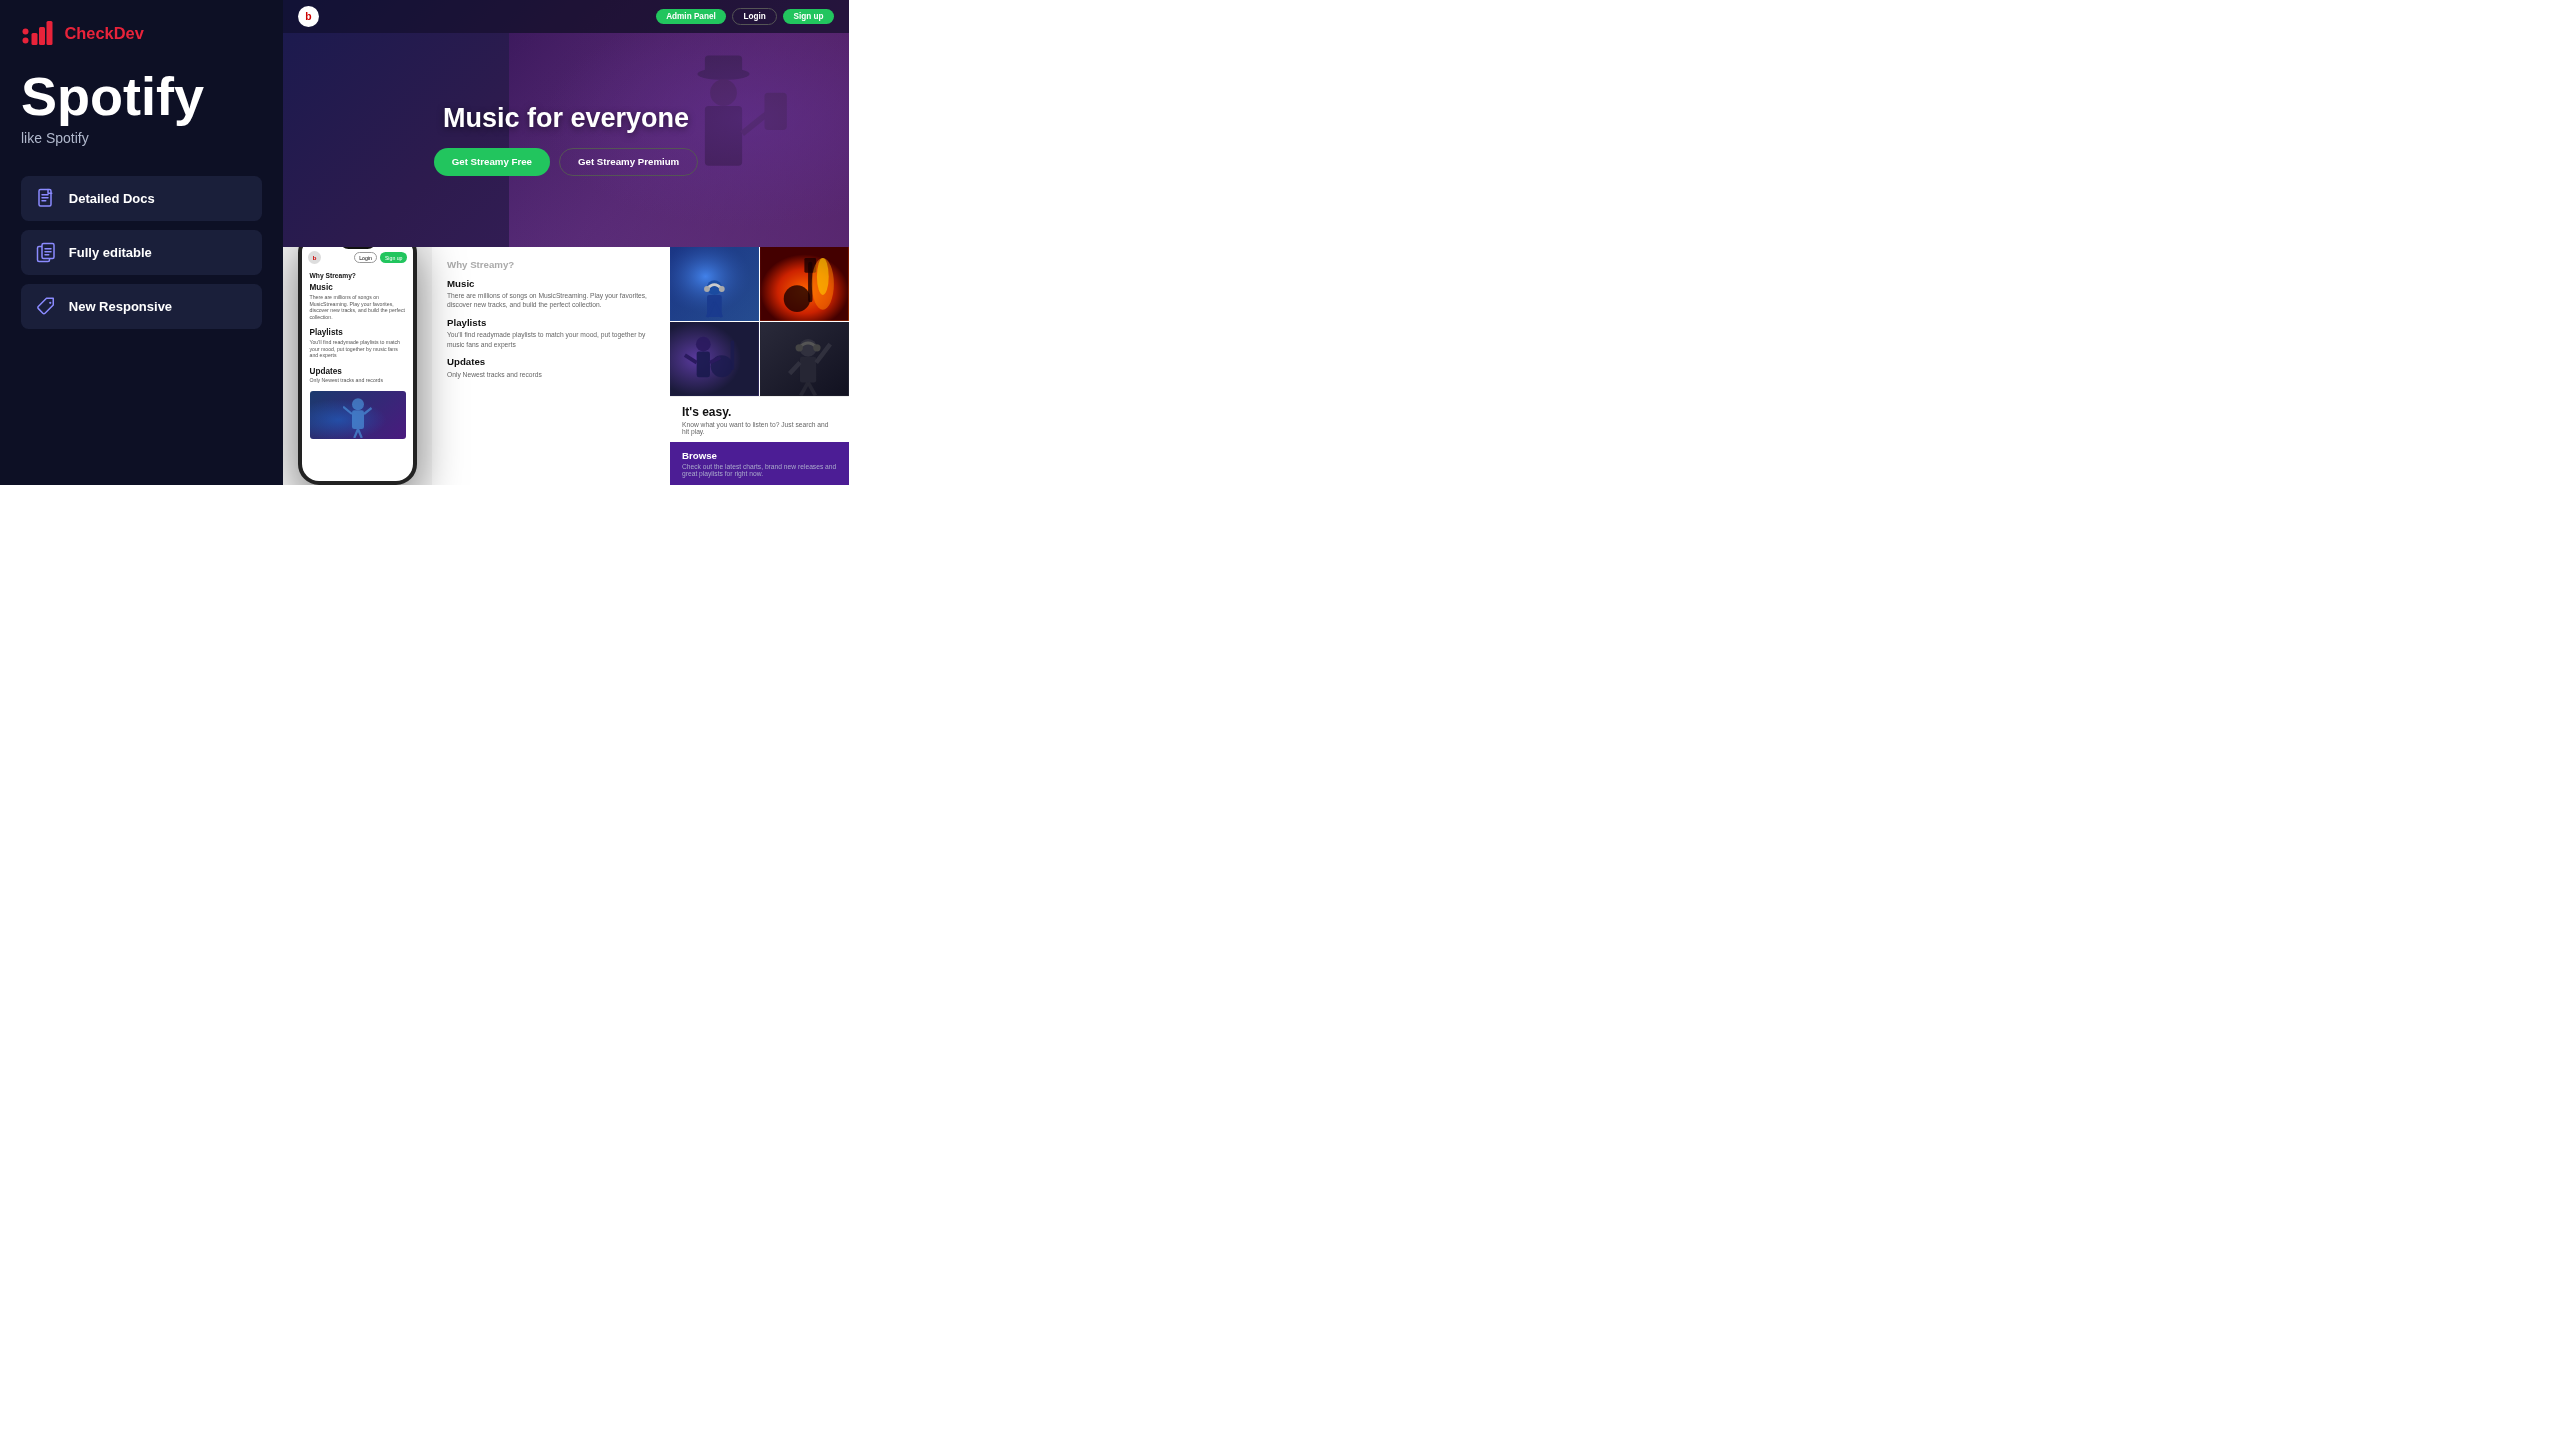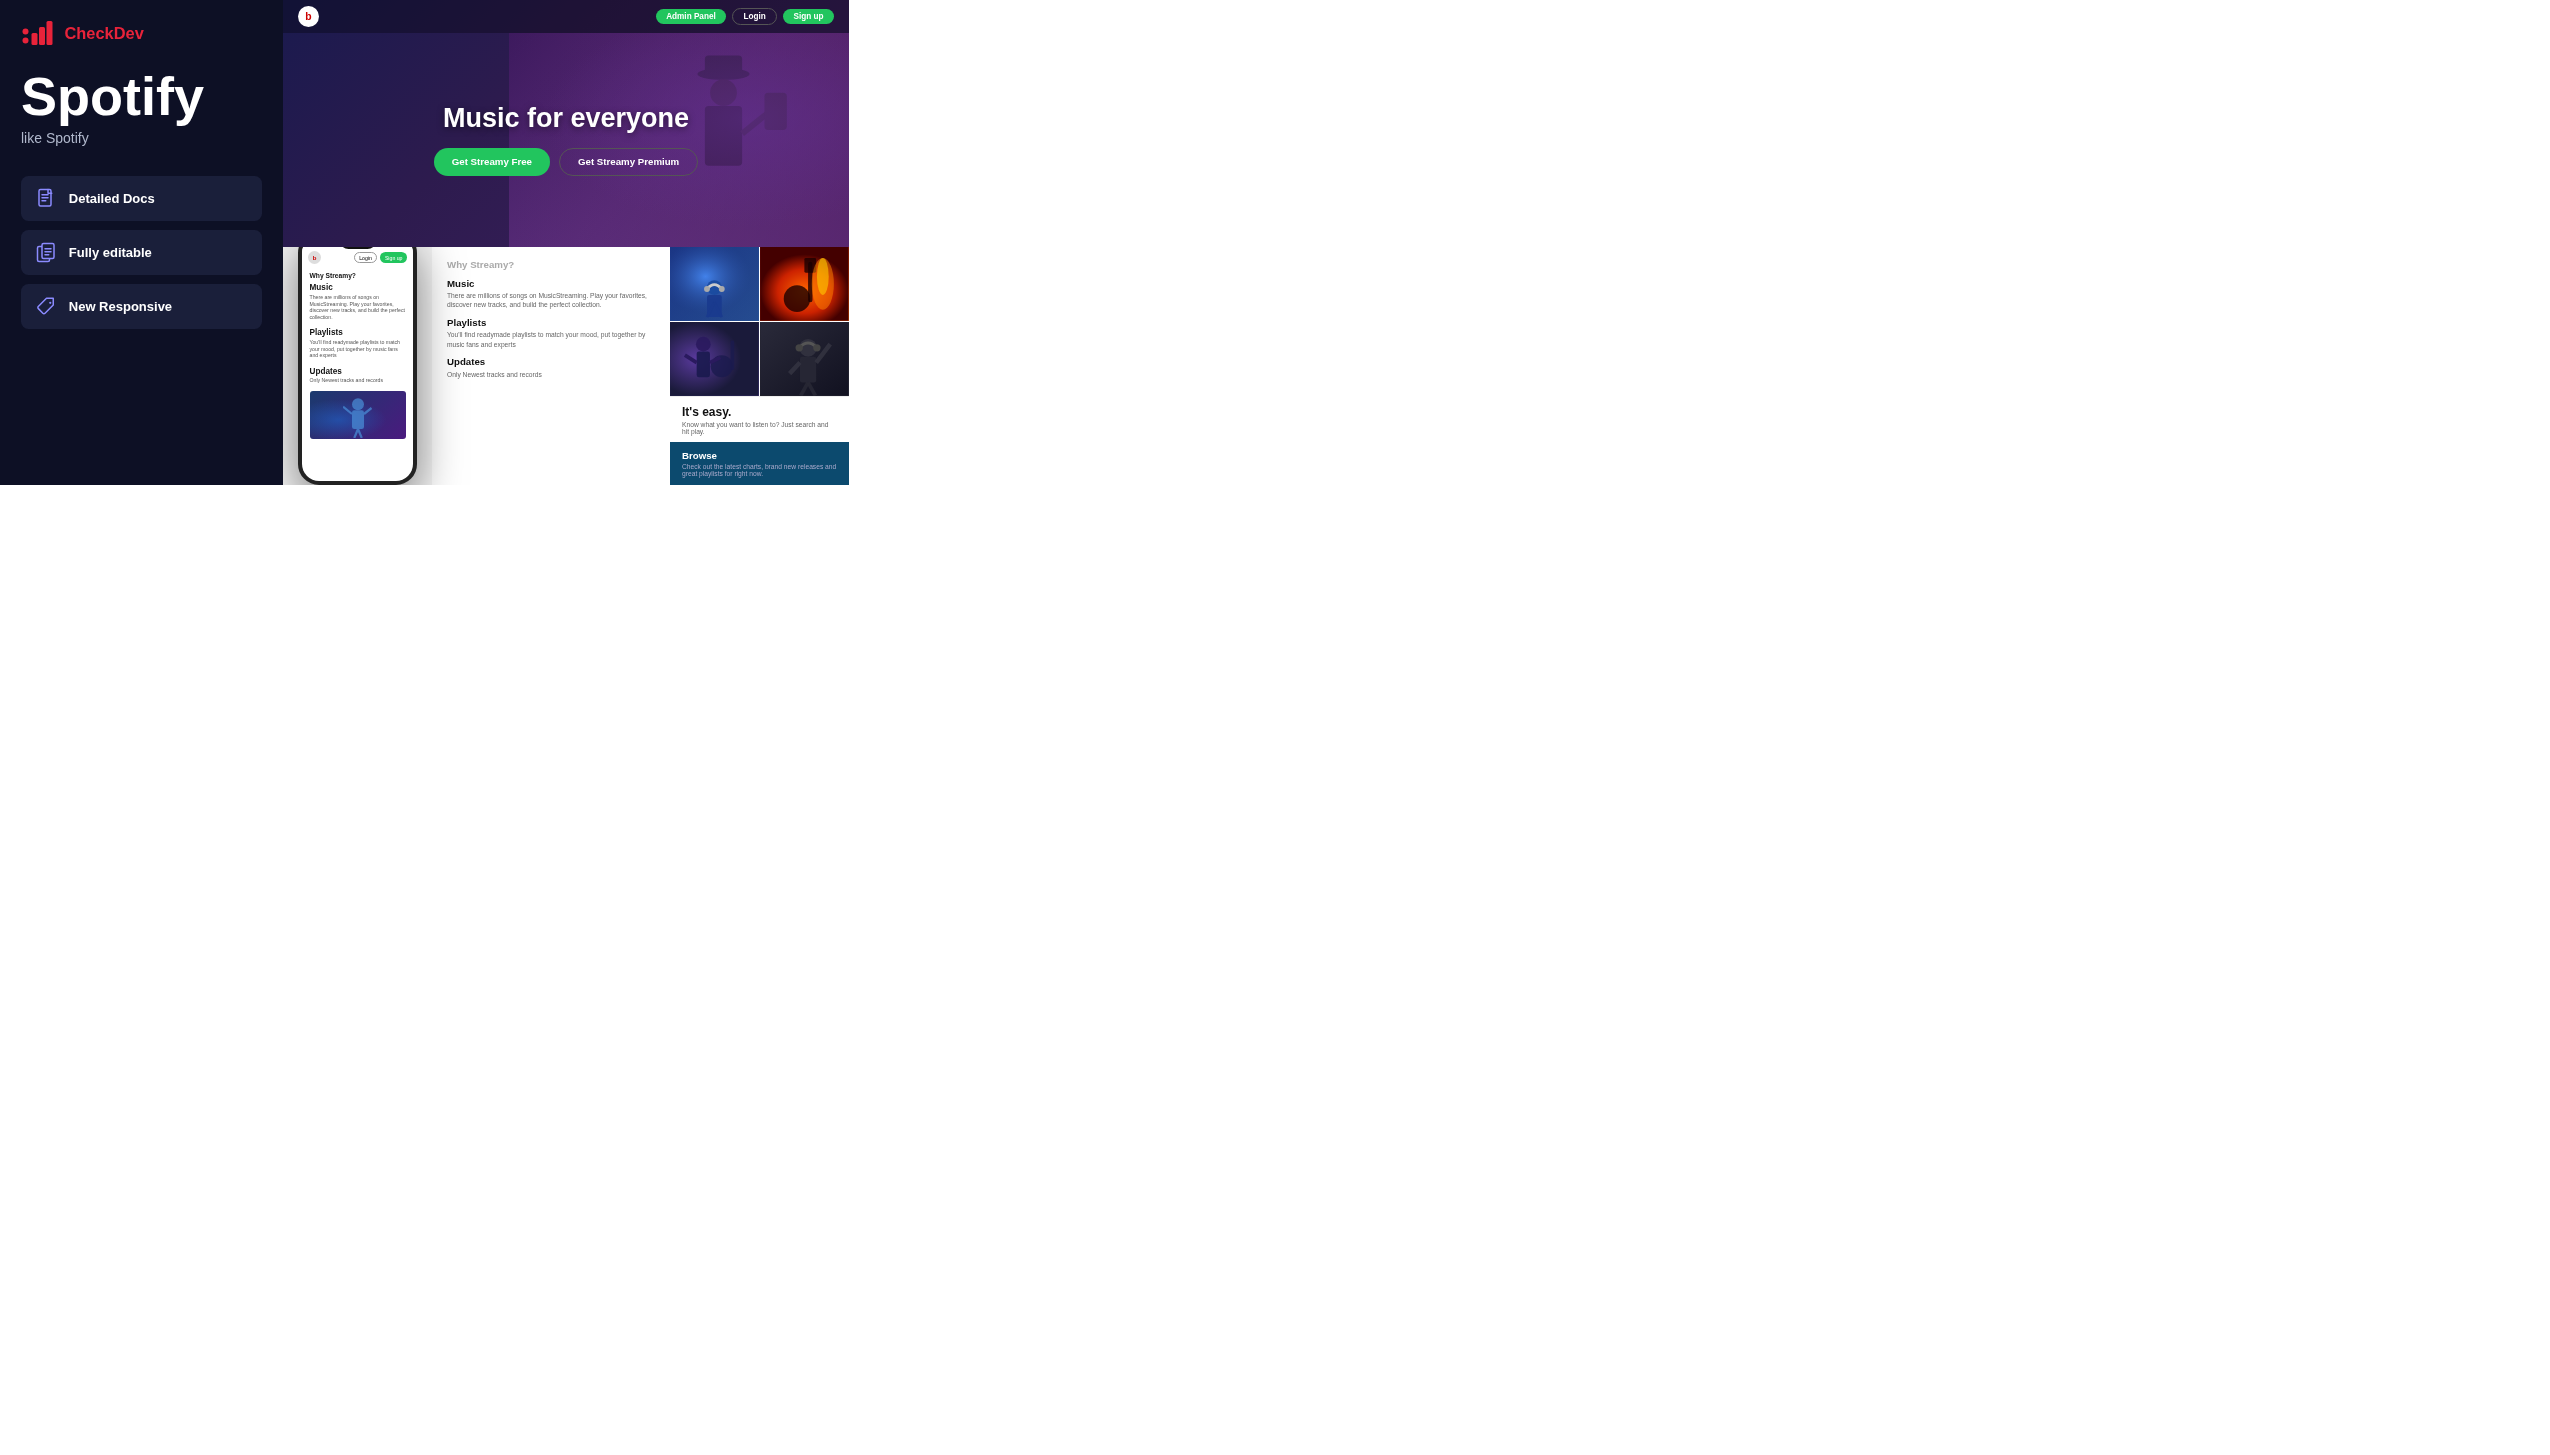--- a/index.html
+++ b/index.html
@@ -467,21 +467,21 @@
       margin-bottom: 2.2px;
     }
 
     .easy-text {
       font-size: 6.7px;
       color: #666;
     }
 
     .browse-section {
       padding: 7.5px 12px;
-      background: #0c4a6e;
+      background: #4c1d95;
       flex: 1;
     }
 
     .browse-title {
       font-size: 9.7px;
       font-weight: 700;
       color: white;
       margin-bottom: 2.2px;
     }
 

